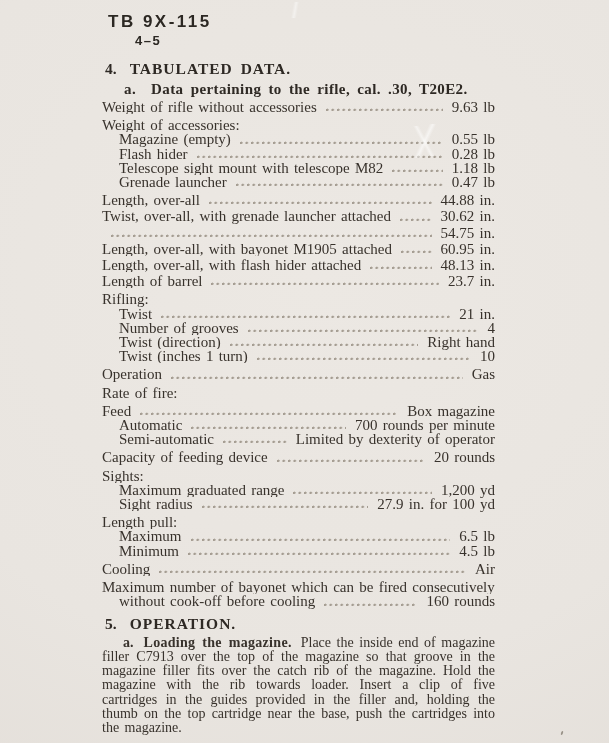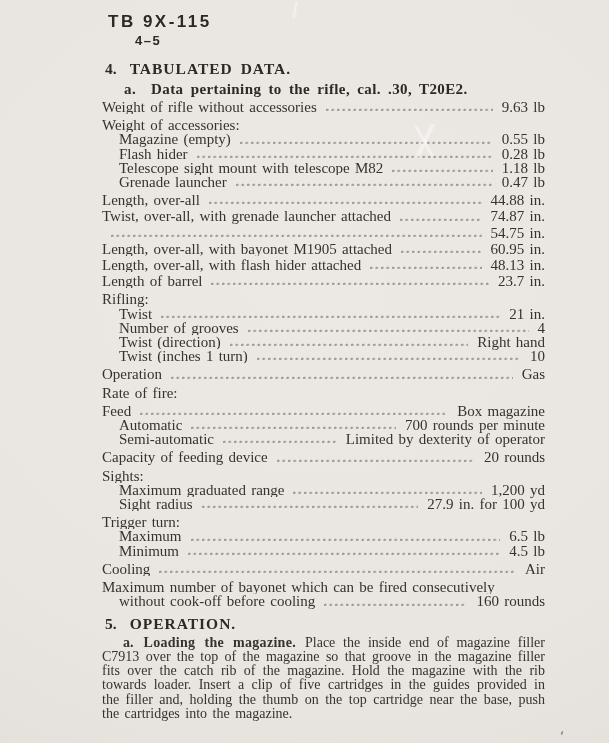--- a/index.html
+++ b/index.html
@@ -1,20 +1,20 @@
 <!DOCTYPE html>
 <html><head>
 <meta charset="utf-8">
 <style>
   html,body{margin:0;padding:0;background:#ddd8d1;}
   .page{
     position:relative;
     width:609px;height:743px;
     box-sizing:border-box;
-    padding:12px 64px 0 102px;
+    padding:12px 114px 0 102px;
     overflow:hidden;
     background:
       radial-gradient(ellipse 130% 95% at 52% 38%, #ece8e3 0%, #e9e5e0 55%, #e1dcd6 100%);
     color:#38322c;
   }
   
   .tb-number{
     font:bold 17px/20px "Liberation Sans",sans-serif;
     letter-spacing:2.5px;color:#2c2823;margin-left:6px;
   }
@@ -126,21 +126,21 @@
     <span class="val">0.47 lb</span>
   </div>
       <div class="row gap-lg">
     <span class="lbl">Length, over-all</span>
     <span class="leader"></span>
     <span class="val">44.88 in.</span>
   </div>
       <div class="row gap-sm">
     <span class="lbl">Twist, over-all, with grenade launcher attached</span>
     <span class="leader"></span>
-    <span class="val">74.87 in.</span>
+    <span class="val">30.62 in.</span>
   </div>
       <div class="row gap-sm">
     <span class="leader"></span>
     <span class="val">54.75 in.</span>
   </div>
       <div class="row gap-sm">
     <span class="lbl">Length, over-all, with bayonet M1905 attached</span>
     <span class="leader"></span>
     <span class="val">60.95 in.</span>
   </div>
@@ -215,21 +215,21 @@
     <span class="lbl">Maximum graduated range</span>
     <span class="leader"></span>
     <span class="val">1,200 yd</span>
   </div>
       <div class="row i1">
     <span class="lbl">Sight radius</span>
     <span class="leader"></span>
     <span class="val">27.9 in. for 100 yd</span>
   </div>
       <div class="row gap-lg">
-    <span class="lbl">Trigger turn:</span>
+    <span class="lbl">Length pull:</span>
 
   </div>
       <div class="row i1">
     <span class="lbl">Maximum</span>
     <span class="leader"></span>
     <span class="val">6.5 lb</span>
   </div>
       <div class="row i1">
     <span class="lbl">Minimum</span>
     <span class="leader"></span>

